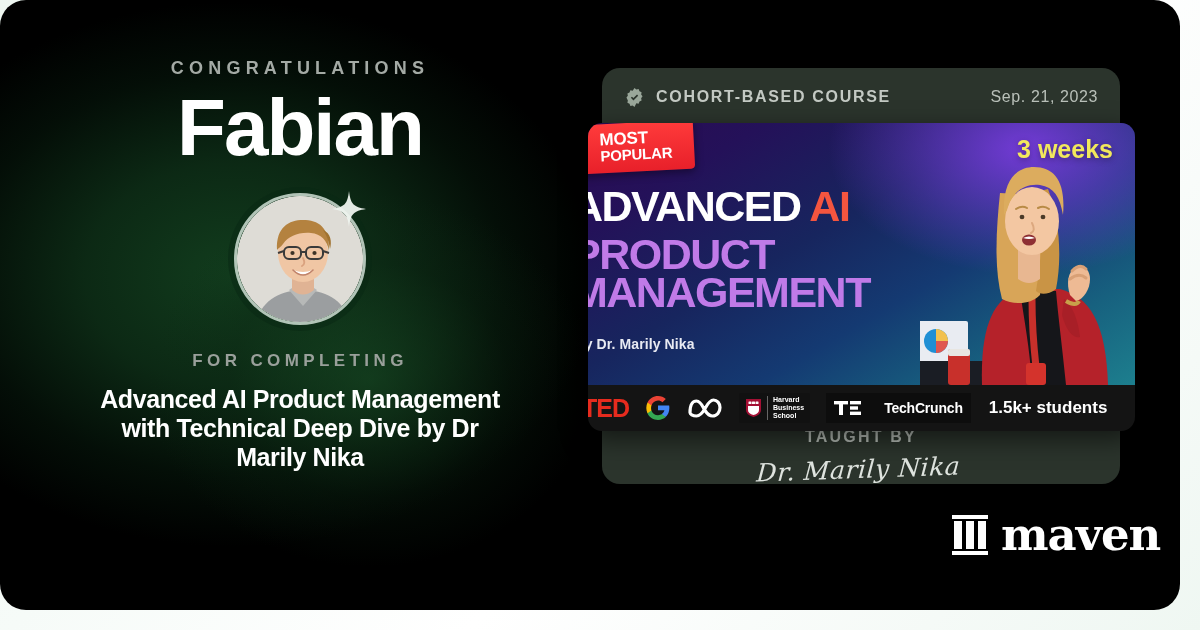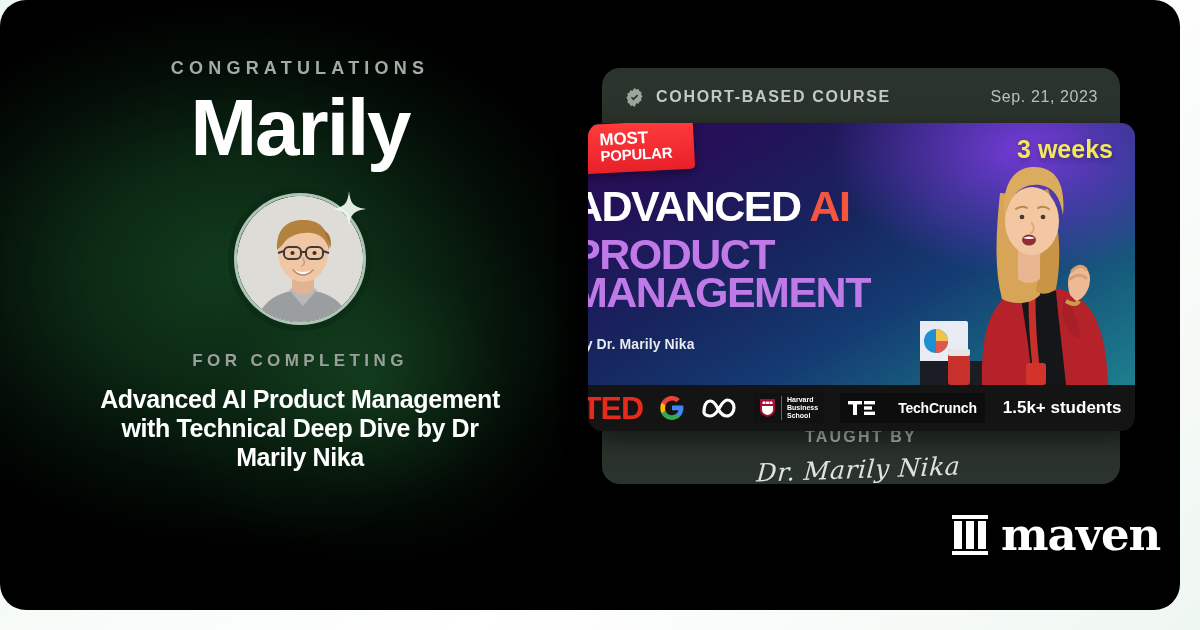--- a/index.html
+++ b/index.html
@@ -153,21 +153,21 @@
   .tby {
     position:absolute; left:-12px; top:213px;
     font-size:14px; font-weight:700; color:#e8eaf2; letter-spacing:0.1px;
   }
   .logobar {
     position:absolute; left:0; right:0; bottom:0; height:46px;
     background:#141414; display:flex; align-items:center; gap:16px;
     padding-left:8px;
   }
   .lg { display:flex; align-items:center; height:30px; }
-  .lg-ted { font-size:32px; font-weight:800; color:#e62b1e; letter-spacing:-1px; margin-left:-14px; }
+  .lg-ted { font-size:25px; font-weight:800; color:#e62b1e; letter-spacing:-1px; margin-left:-14px; }
   .lg-meta { font-size:27px; color:#fff; line-height:1; font-weight:400; }
   .lg-hbs {
     display:flex; align-items:center; gap:5px;
     background:#111; padding:3px 6px; border-radius:2px;
   }
   .hbs-shield { width:17px; height:20px; display:block; }
   .hbs-txt { font-size:7px; line-height:1.18; color:#fff; font-weight:700;
              border-left:1px solid #666; padding-left:5px; }
   .lg-tc { display:flex; align-items:center; gap:6px; background:#0d0d0d; padding:4px 8px; }
   .tc-name { font-size:14px; font-weight:800; color:#fff; letter-spacing:-0.2px;margin-left:16px; }
@@ -191,21 +191,21 @@
   <div class="card">
 
     <div class="glow"></div>
     <div class="glow2"></div>
 
     <div class="left">
 
       <div class="eyebrow">CONGRATULATIONS</div>
 
       <div class="name">
-        <div>Marily</div>
+        <div>Fabian</div>
       </div>
 
       <div class="avatar-wrap">
         <div class="avatar-ring">
           <div class="avatar-img">
             <svg viewBox="0 0 132 132" width="132" height="132" aria-hidden="true">
               <defs>
                 <clipPath id="cp">
                     <circle cx="66" cy="66" r="66"></circle>
                   </clipPath>

